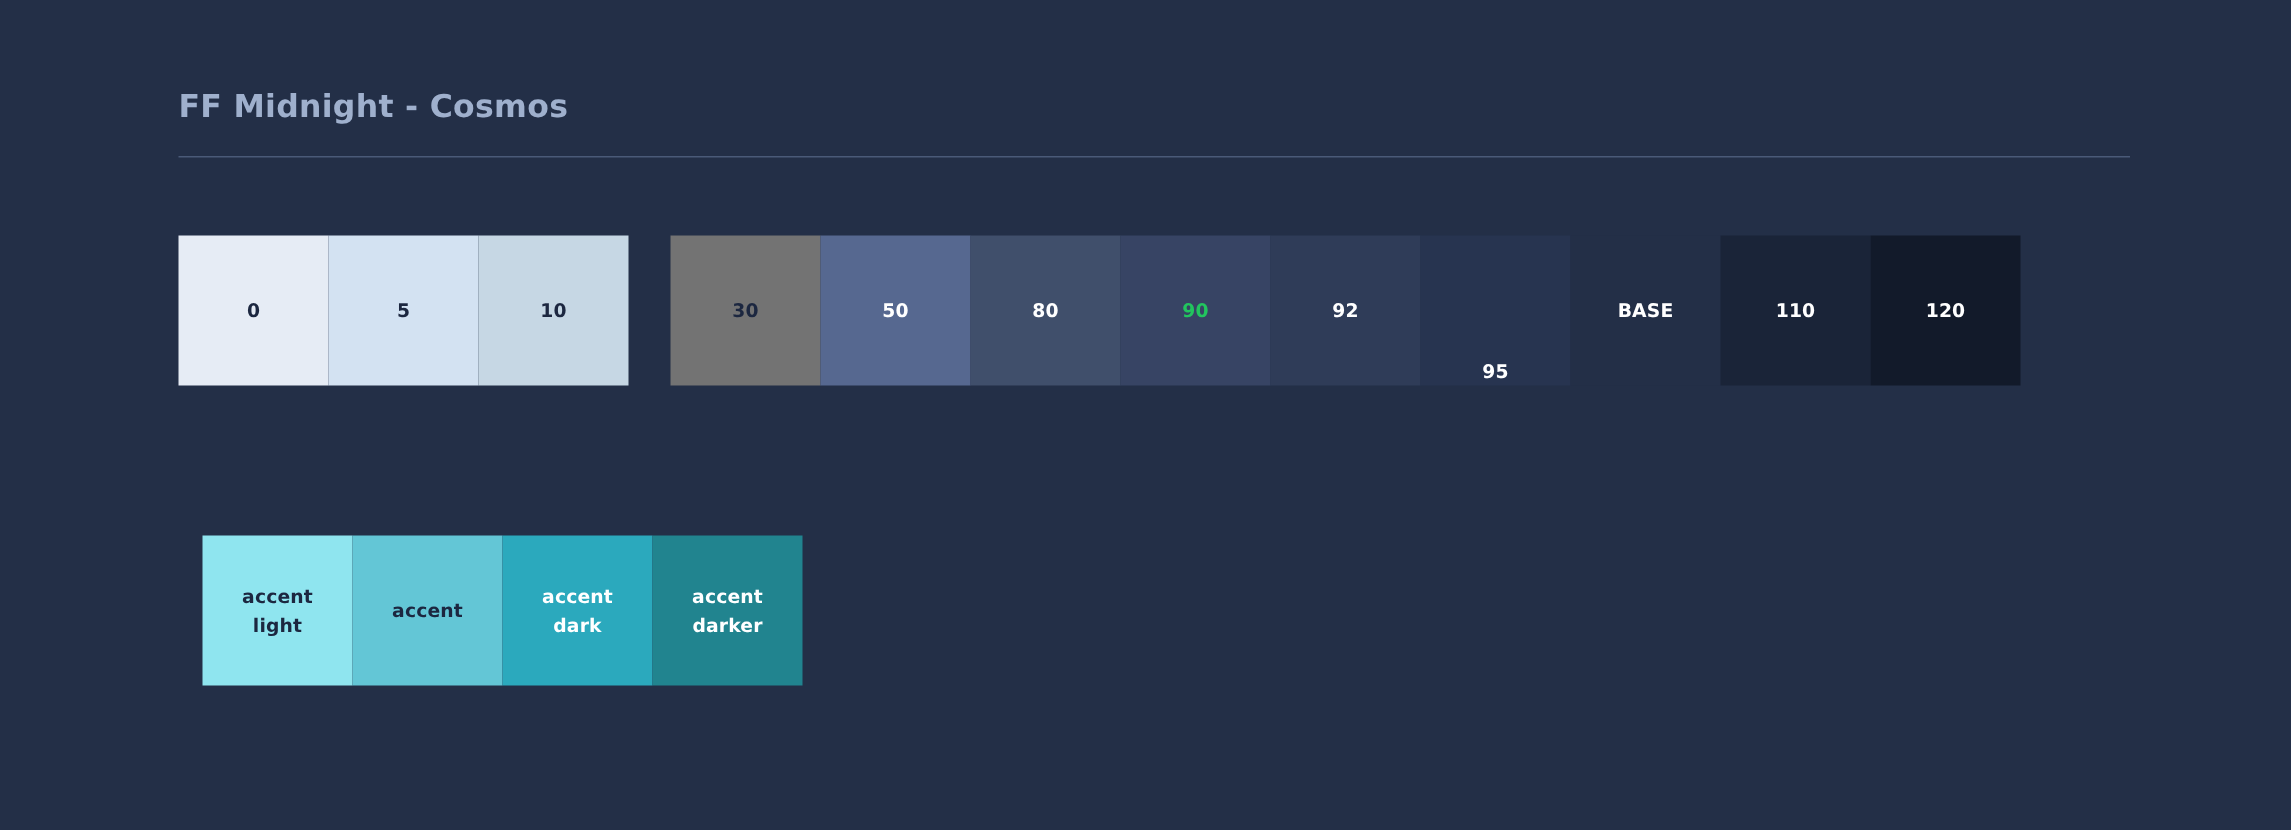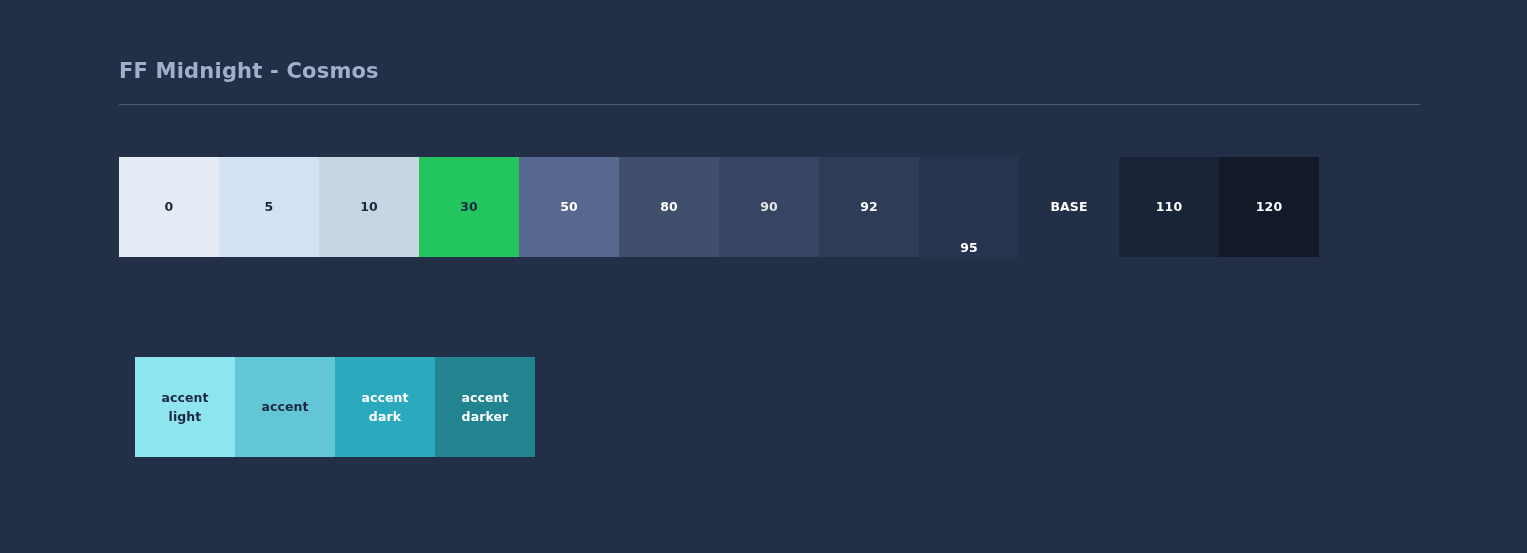--- a/index.html
+++ b/index.html
@@ -84,31 +84,31 @@
   <div class="swatch-row row-neutrals">
       <div class="swatch" style="background: rgb(230, 236, 245);">
         <span class="swatch-label" style="color: rgb(28, 39, 64);">0</span>
       </div>
       <div class="swatch" style="background: rgb(211, 226, 242);">
         <span class="swatch-label" style="color: rgb(28, 39, 64);">5</span>
       </div>
       <div class="swatch" style="background: rgb(198, 215, 228);">
         <span class="swatch-label" style="color: rgb(28, 39, 64);">10</span>
       </div>
-      <div class="swatch" style="background: #22c55e;">
+      <div class="swatch" style="background: #737373; margin-left: 28px;">
         <span class="swatch-label" style="color: rgb(28, 39, 64);">30</span>
       </div>
       <div class="swatch" style="background: rgb(86, 104, 144);">
         <span class="swatch-label" style="color: rgb(255, 255, 255);">50</span>
       </div>
       <div class="swatch" style="background: rgb(64, 79, 107);">
         <span class="swatch-label" style="color: rgb(255, 255, 255);">80</span>
       </div>
       <div class="swatch" style="background: rgb(55, 68, 100);">
-        <span class="swatch-label" style="color: #e5e5e5;">90</span>
+        <span class="swatch-label" style="color: #22c55e;">90</span>
       </div>
       <div class="swatch" style="background: rgb(47, 60, 88);">
         <span class="swatch-label" style="color: rgb(255, 255, 255);">92</span>
       </div>
       <div class="swatch" style="background: rgb(39, 52, 80); align-items: flex-end;">
         <span class="swatch-label" style="color: rgb(255, 255, 255);">95</span>
       </div>
       <div class="swatch" style="background: rgb(35, 47, 71);">
         <span class="swatch-label" style="color: rgb(255, 255, 255);">BASE</span>
       </div>

